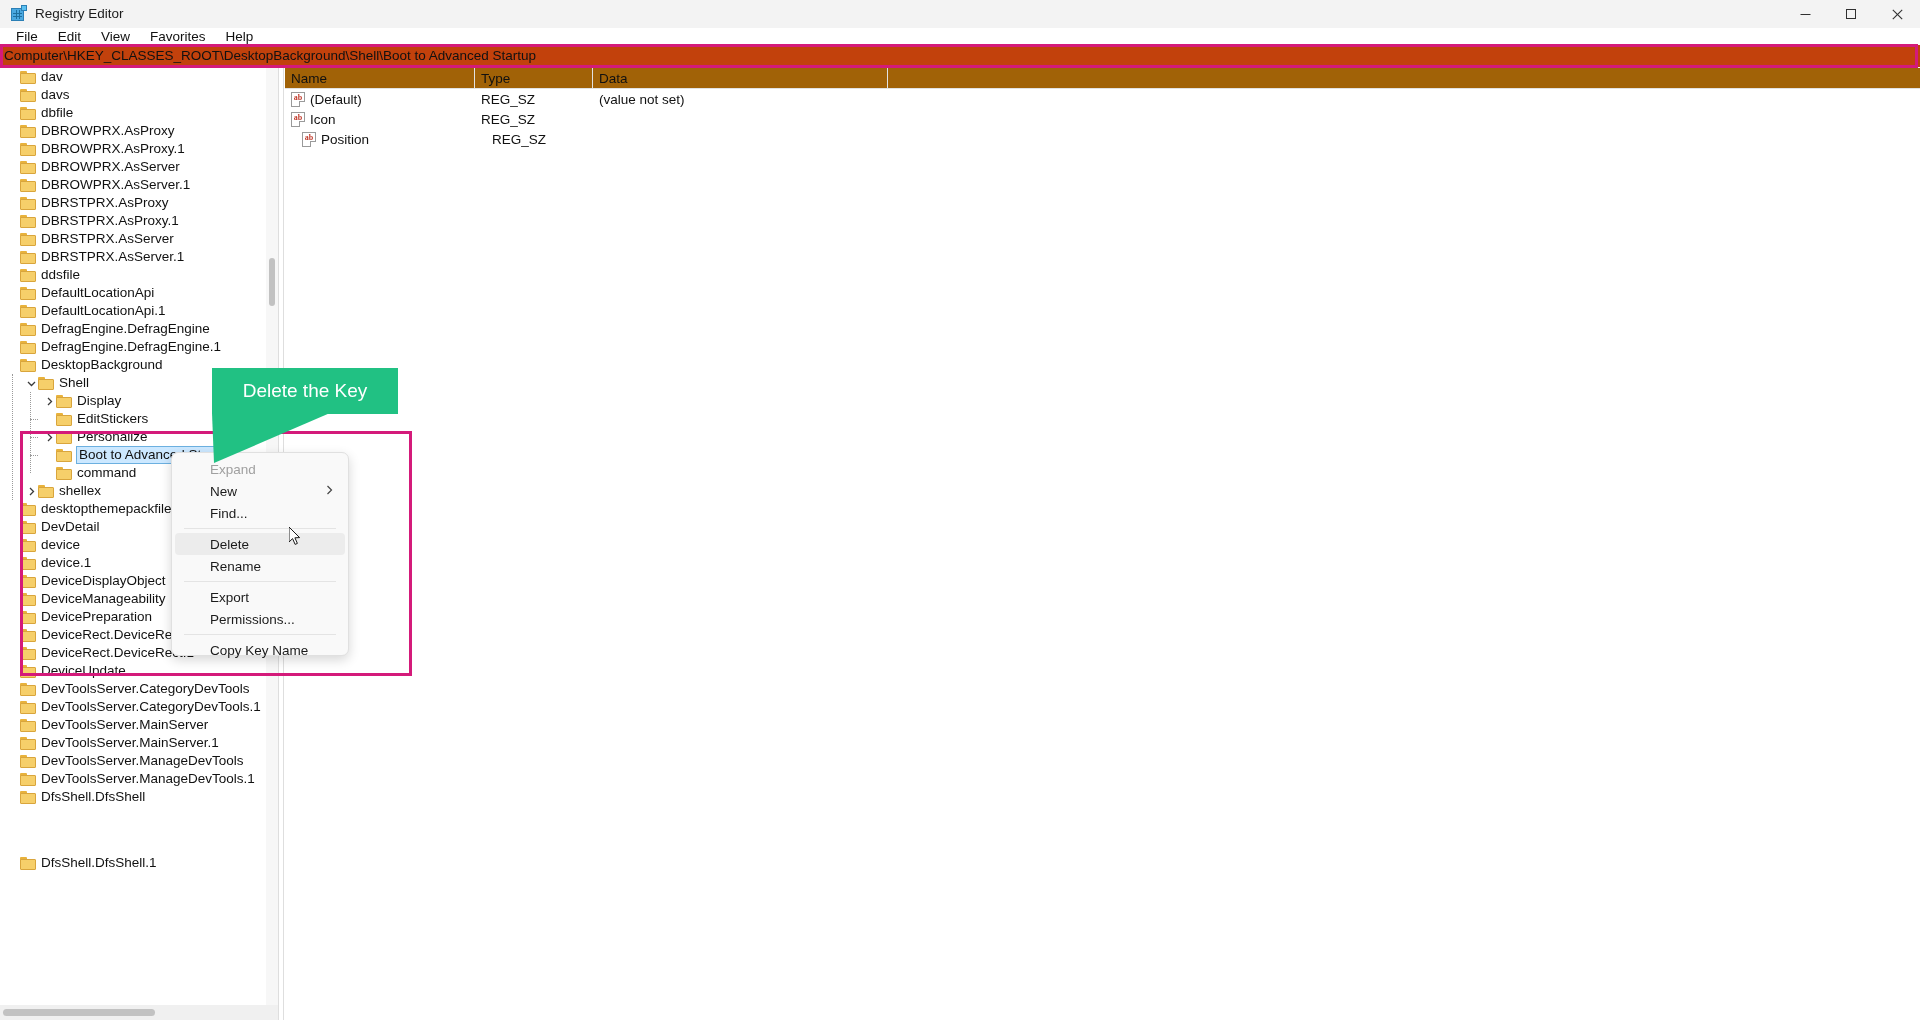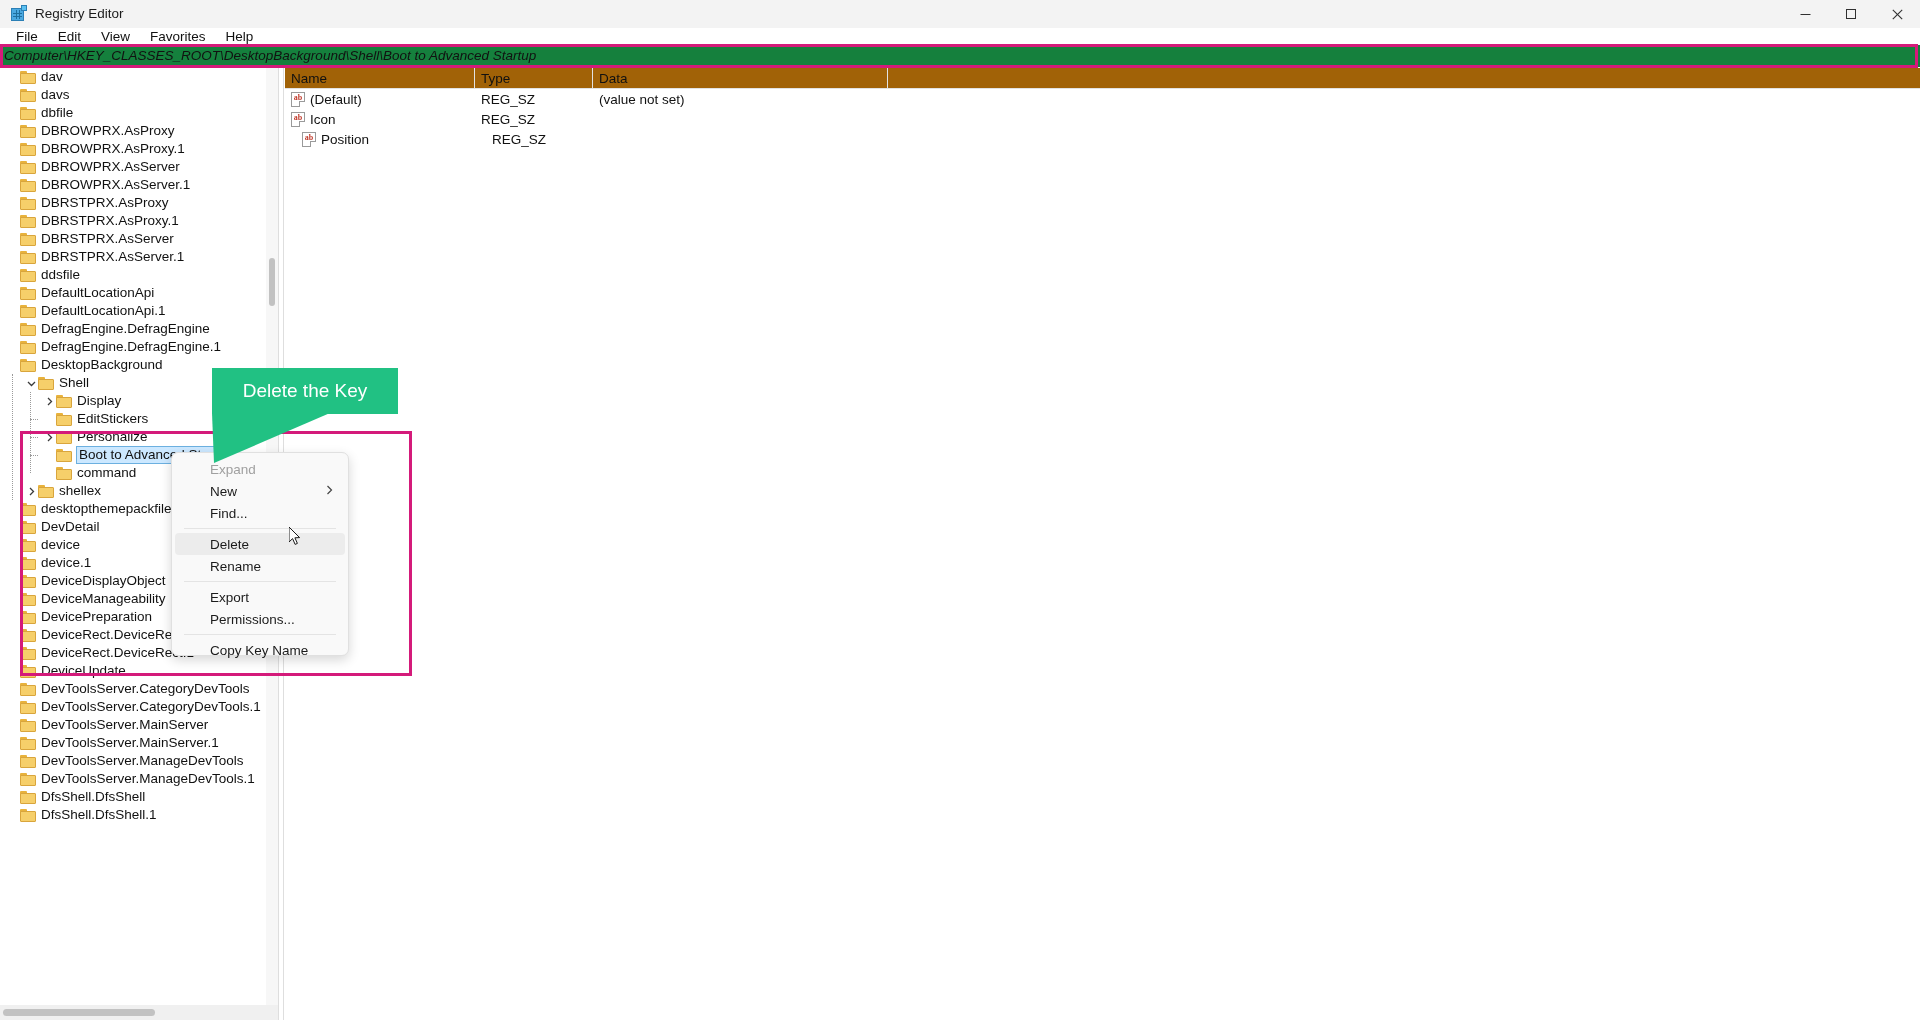--- a/index.html
+++ b/index.html
@@ -81,25 +81,25 @@
 
   
   .addrwrap {
     position: absolute; left: 0; top: 45px;
     width: 1920px; height: 22px;
     background: #ffffff;
   }
   .addrbar {
     position: absolute; left: 0; top: 0;
     width: 1920px; height: 22px;
-    background: #15803d;
+    background: #c2410c;
     font-size: 13.5px; color: #111111;
     line-height: 22px;
     padding-left: 4px;
-    white-space: nowrap; overflow: hidden; font-style: italic;
+    white-space: nowrap; overflow: hidden;
   }
   .addr-hl {
     position: absolute; left: 0; top: 44px;
     width: 1918px; height: 24px;
     border: 3px solid #d41a7a;
     pointer-events: none;
   }
 
   
   .content {
@@ -720,21 +720,21 @@
             <span class="tlabel">DevToolsServer.ManageDevTools.1</span>
           </div>
           <div class="trow" style="padding-left: 6px;">
             <span class="twist"></span>
             <span class="folder">
               <span class="tab"></span>
               <span class="body"></span>
             </span>
             <span class="tlabel">DfsShell.DfsShell</span>
           </div>
-          <div class="trow" style="padding-left: 6px;">
+          <div class="trow" style="padding-left: 6px; margin-top: 48px;">
             <span class="twist"></span>
             <span class="folder">
               <span class="tab"></span>
               <span class="body"></span>
             </span>
             <span class="tlabel">DfsShell.DfsShell.1</span>
           </div>
           <div class="guide" style="left: 12px; top: 306px; height: 126px;"></div>
           <div class="guide" style="left: 30px; top: 324px; height: 81px;"></div>
           <div class="guide-h" style="left: 30px; top: 351px; width: 8px;"></div>

